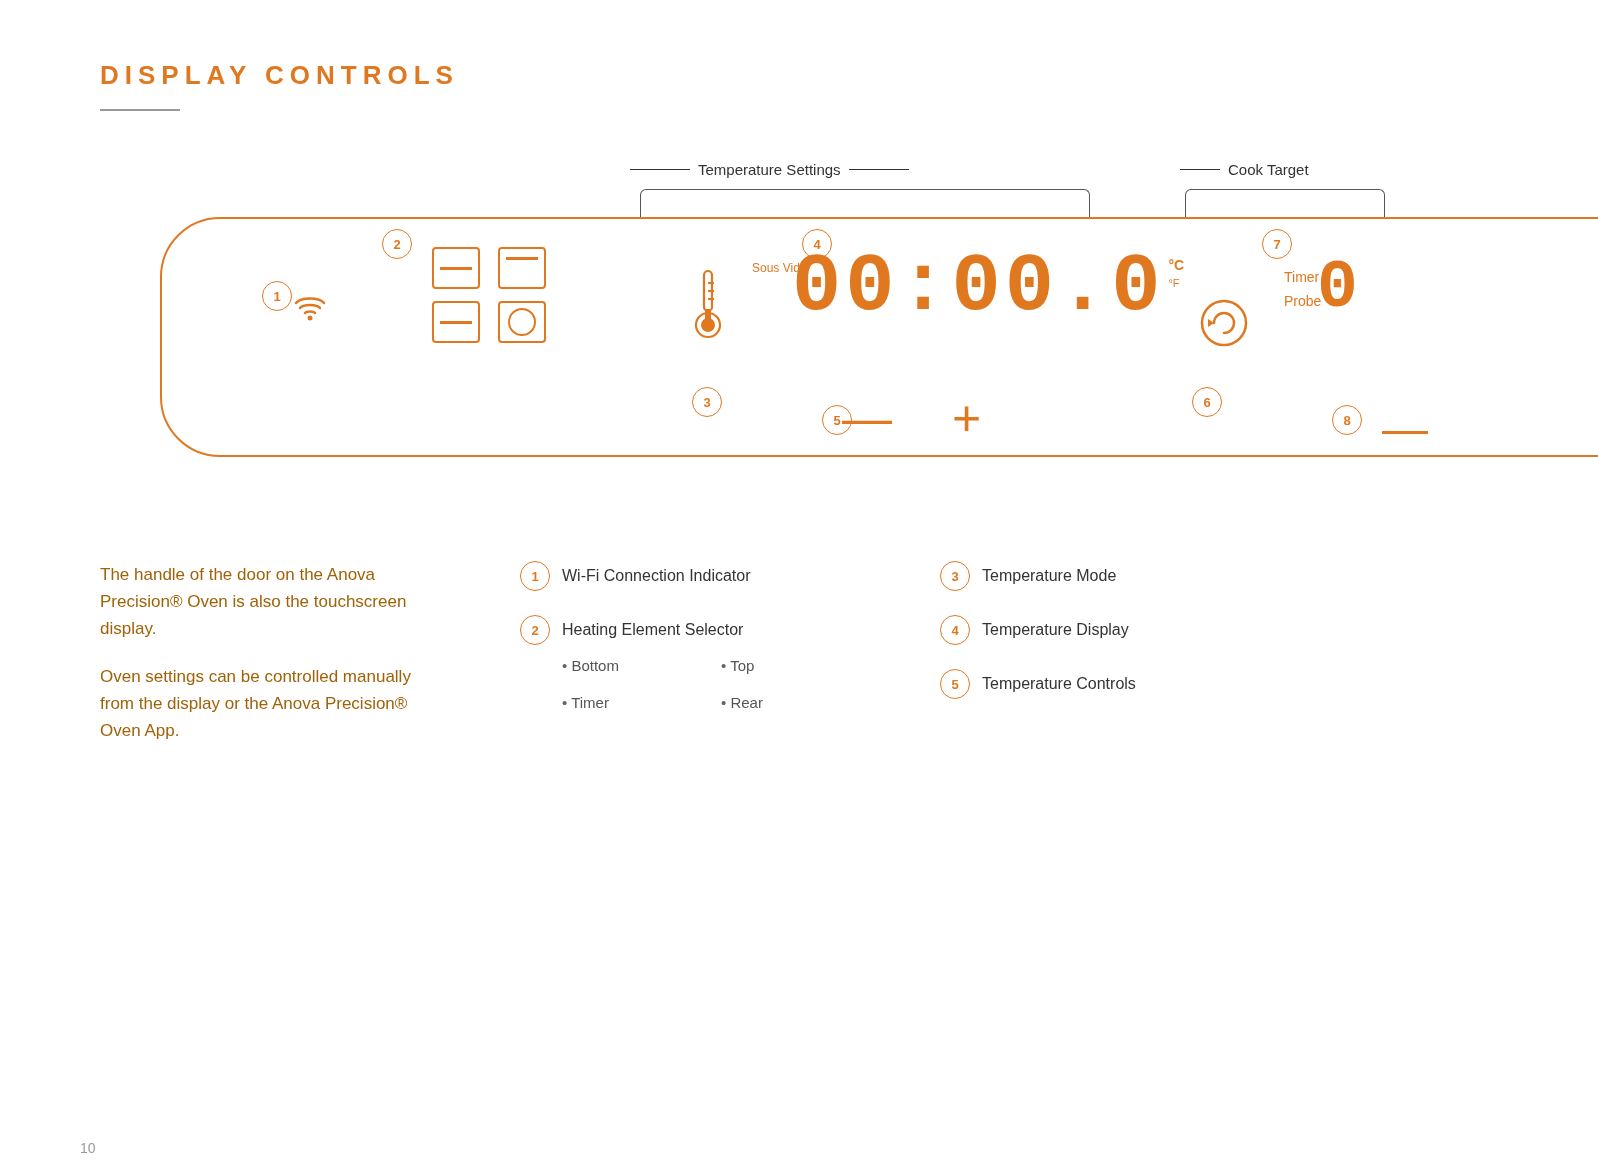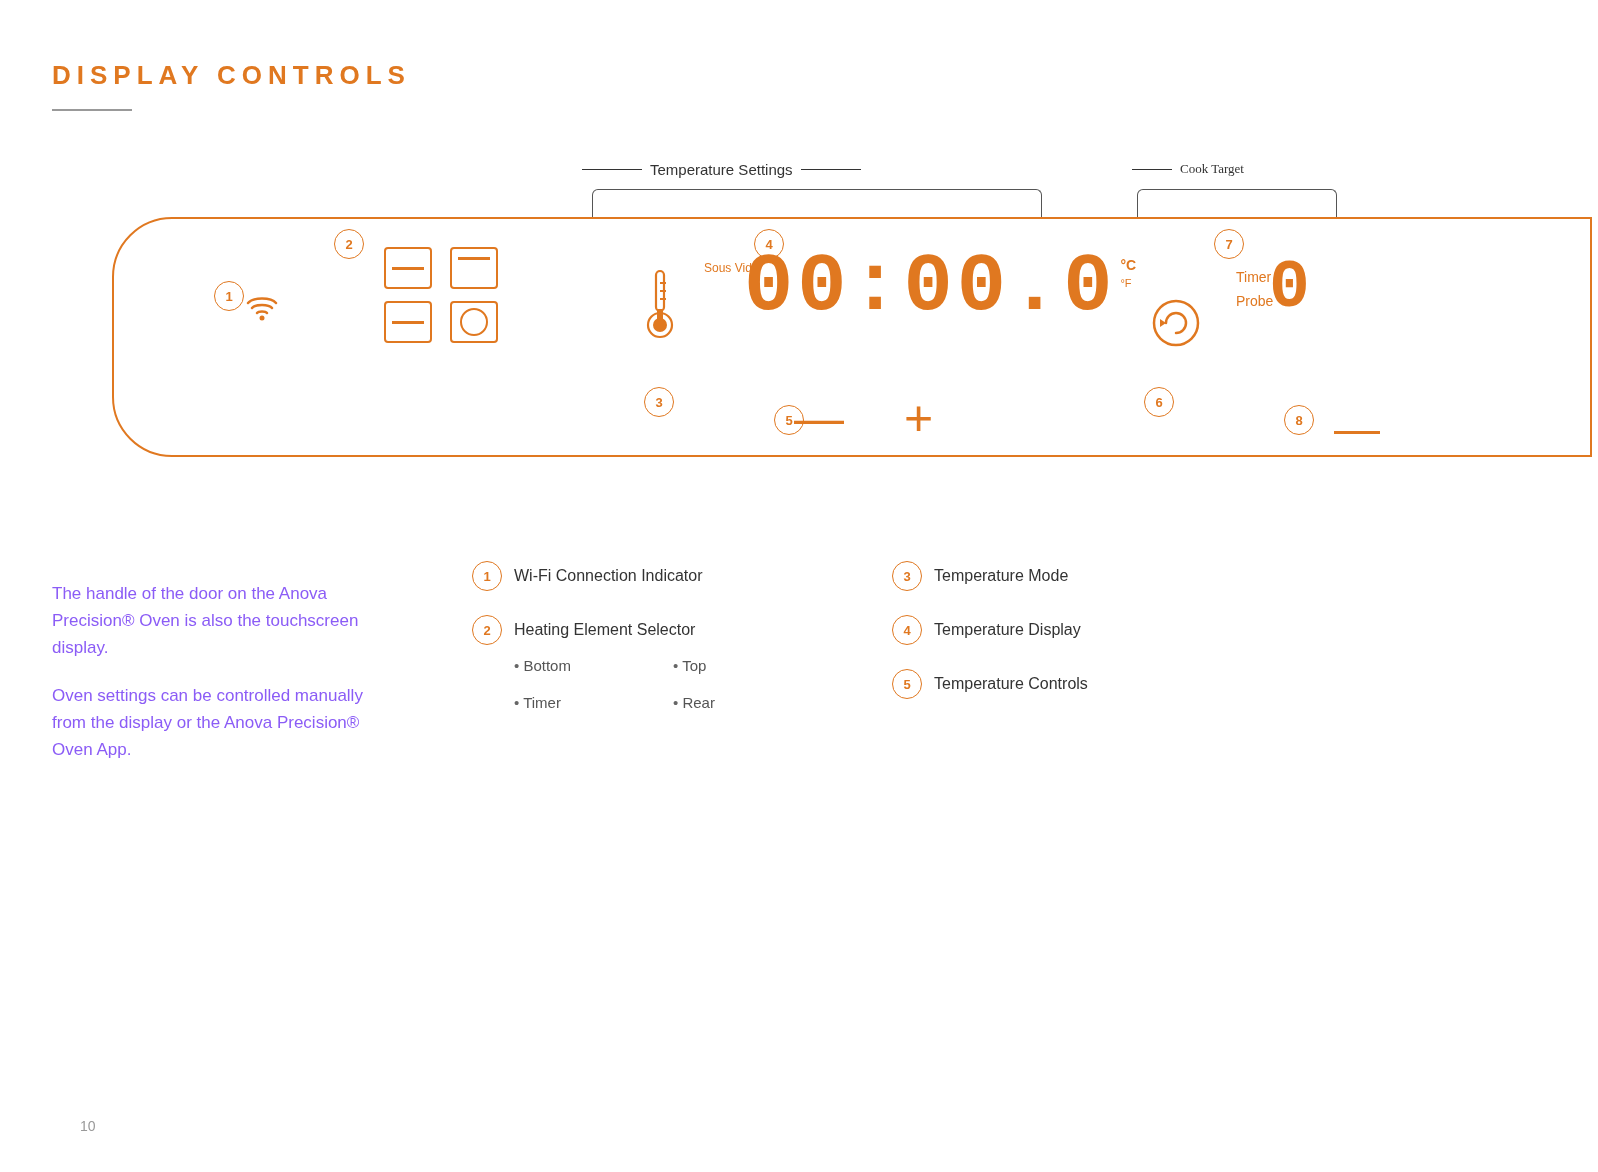--- a/index.html
+++ b/index.html
@@ -10,21 +10,21 @@
       height: 1172px;
       overflow: hidden;
       position: relative;
     }
 
     .page {
       width: 1486px;
       height: 1172px;
       background: #fff;
       position: relative;
-      padding: 60px 80px 40px 52px;
+      padding: 60px 80px 40px 100px;
     }
 
     .page-title {
       font-size: 26px;
       font-weight: 700;
       letter-spacing: 6px;
       color: #e07820;
       text-transform: uppercase;
       margin-bottom: 18px;
     }
@@ -69,26 +69,25 @@
       width: 60px;
       height: 1px;
       background: #333;
       margin-left: 8px;
     }
 
     .cook-target-label {
       position: absolute;
       top: 0;
       left: 1080px;
-      font-size: 13px;
+      font-size: 15px;
       color: #333;
       display: flex;
       align-items: center;
       gap: 0;
-      font-family: Liberation Serif, serif;
     }
     .cook-target-label::before {
       content: '';
       display: inline-block;
       width: 40px;
       height: 1px;
       background: #333;
       margin-right: 8px;
     }
 
@@ -300,24 +299,23 @@
       gap: 80px;
       margin-top: 20px;
     }
 
     .description-col {
       width: 340px;
       flex-shrink: 0;
     }
     .description-col p {
       font-size: 17px;
-      color: #8b5cf6;
+      color: #a16207;
       line-height: 1.6;
       margin-bottom: 20px;
-      margin-top: 19px;
     }
 
     .legend-col {
       width: 340px;
       flex-shrink: 0;
     }
     .legend-col2 {
       width: 340px;
       flex-shrink: 0;
     }
@@ -360,21 +358,21 @@
       color: #555;
     }
     .sub-list li::before {
       content: '• ';
       color: #666;
     }
 
     
     .page-number {
       position: absolute;
-      bottom: 38px;
+      bottom: 16px;
       left: 80px;
       font-size: 14px;
       color: #999;
     }
 
     
     .panel-inner {
       position: relative;
       width: 100%;
       height: 100%;

